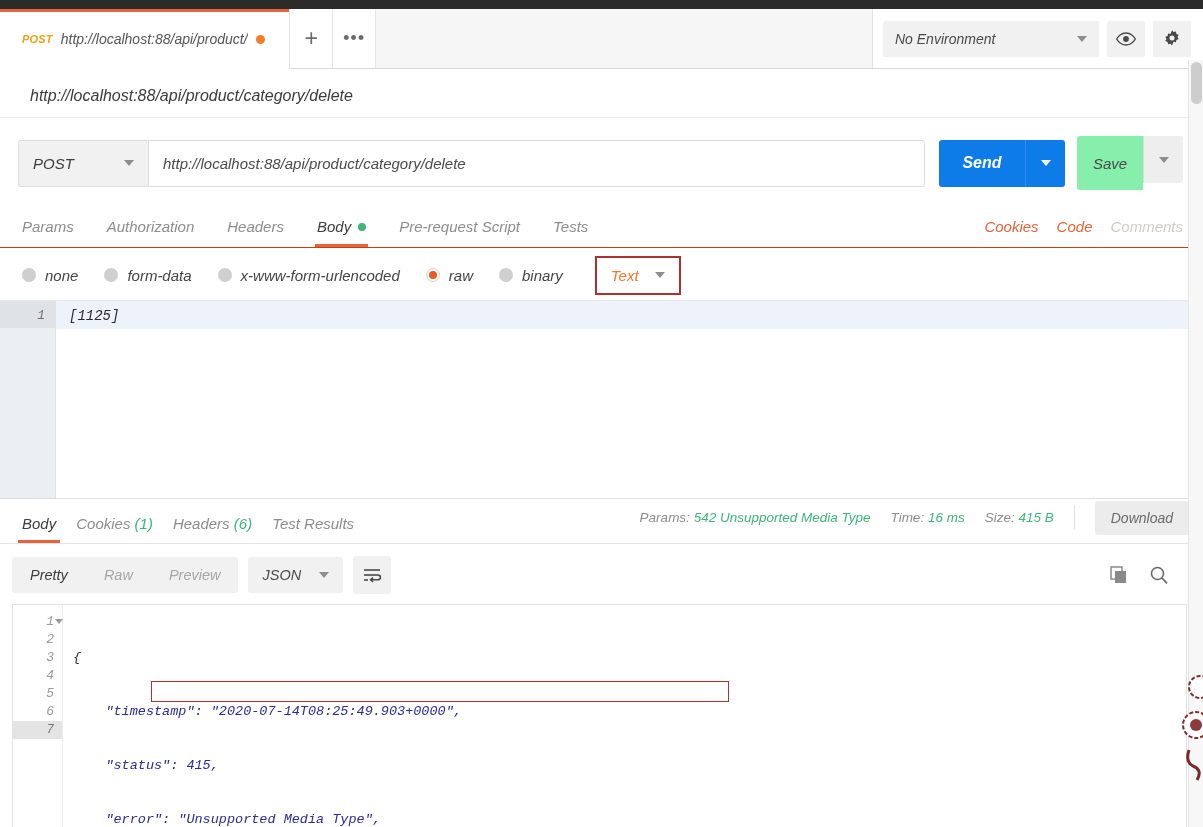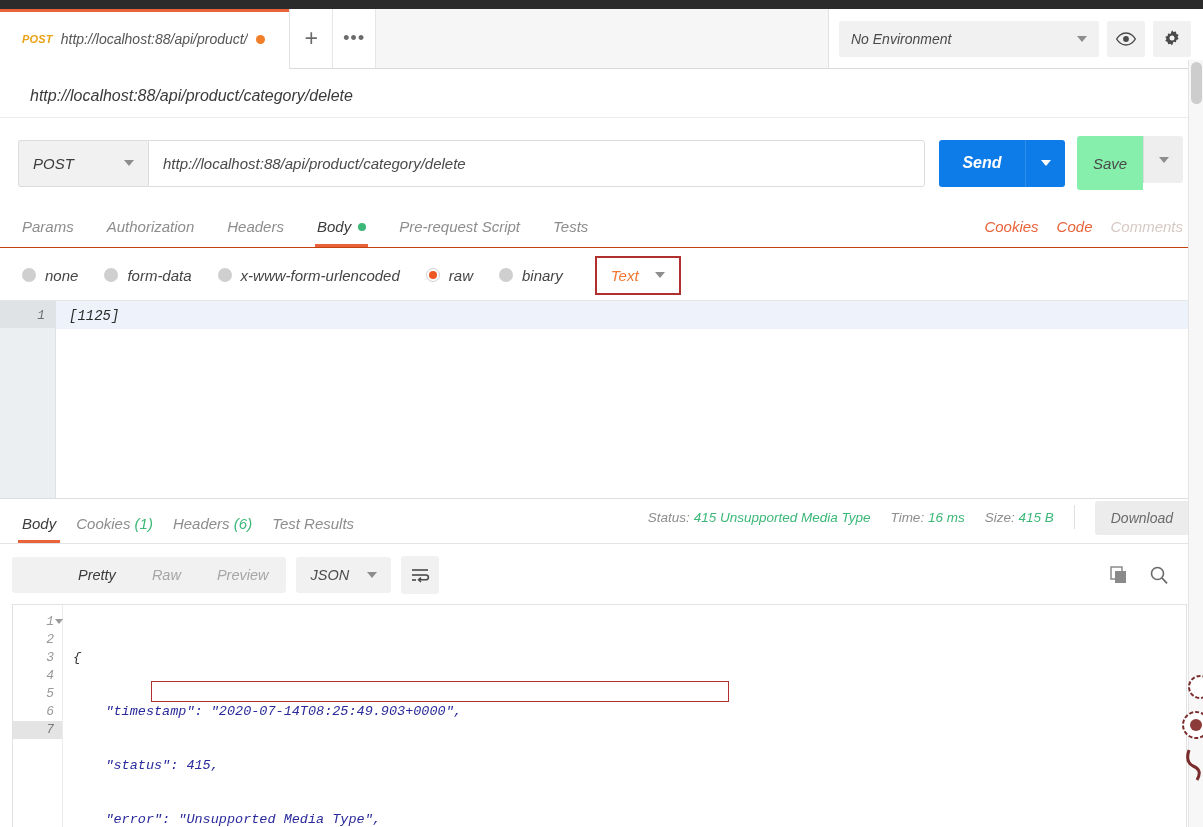--- a/index.html
+++ b/index.html
@@ -59,21 +59,21 @@
   .tab-more { font-size:18px; letter-spacing:1px; }
   .tabbar-fill { flex:1; background:#f6f6f6; border-bottom:0; }
 
   
   .env-area {
     display:flex; align-items:center; gap:8px;
     padding:0 12px 0 10px; background:#fff;
     border-left:1px solid #e2e2e2;
   }
   .env-select {
-    width: 260px; height:36px; background:#f1f1f1;
+    width: 216px; height:36px; background:#f1f1f1;
     display:flex; align-items:center; justify-content:space-between;
     padding:0 12px; font-size:14px; color:#4a4a4a; cursor:pointer;
     border-radius:2px;
   }
   .caret { width:0;height:0;border-left:5px solid transparent;border-right:5px solid transparent;border-top:6px solid #8d8d8d; }
   .icon-btn {
     width:38px; height:36px; background:#f1f1f1; border-radius:2px;
     display:flex; align-items:center; justify-content:center; cursor:pointer;
   }
 
@@ -196,21 +196,21 @@
   .divider-v { width:1px; height:24px; background:#e0e0e0; }
   .download-btn {
     background:#ececec; color:#6a6a6a; font-size:14px;
     padding:9px 16px; border-radius:3px; cursor:pointer; margin-bottom:-2px;
   }
 
   
   .resp-toolbar { display:flex; align-items:center; padding:12px 14px 10px 12px; gap:10px; }
   .seg { display:flex; background:#f1f1f1; border-radius:3px; overflow:hidden; }
   .seg-item { font-size:14.5px; color:#a6a6a6; padding:10px 18px; cursor:pointer; }
-  .seg-item.active { color:#3c3c3c;margin-left:48px; }
+  .seg-item.active { color:#3c3c3c; }
   .fmt-select {
     display:flex; align-items:center; gap:18px; background:#f1f1f1;
     border-radius:3px; padding:10px 14px; font-size:14.5px; color:#4a4a4a; cursor:pointer;
   }
   .wrap-btn {
     width:38px; height:38px; background:#f1f1f1; border-radius:3px;
     display:flex; align-items:center; justify-content:center; cursor:pointer;
   }
   .toolbar-right { margin-left:auto; display:flex; align-items:center; gap:20px; padding-right:20px; }
 
@@ -395,22 +395,22 @@
     <div class="restab">
       <span>Headers</span>
       <span class="count">(6)</span>
     </div>
     <div class="restab">
       <span>Test Results</span>
     </div>
 
     <div class="resp-meta">
       <span class="meta-item">
-        <span>Status:</span>
-        <span class="meta-val">415 Unsupported Media Type</span>
+        <span>Params:</span>
+        <span class="meta-val">542 Unsupported Media Type</span>
       </span>
       <span class="meta-item">
         <span>Time:</span>
         <span class="meta-val">16 ms</span>
       </span>
       <span class="meta-item">
         <span>Size:</span>
         <span class="meta-val">415 B</span>
       </span>
       <span class="divider-v"></span>

